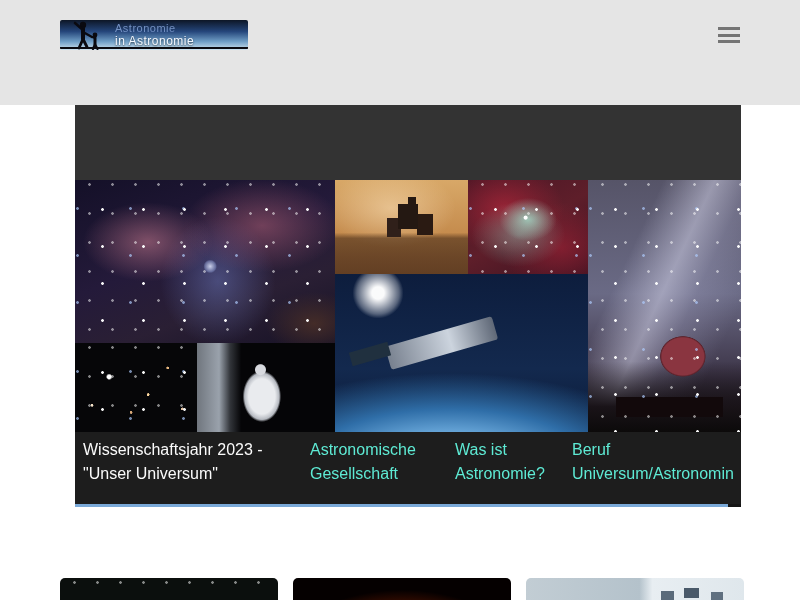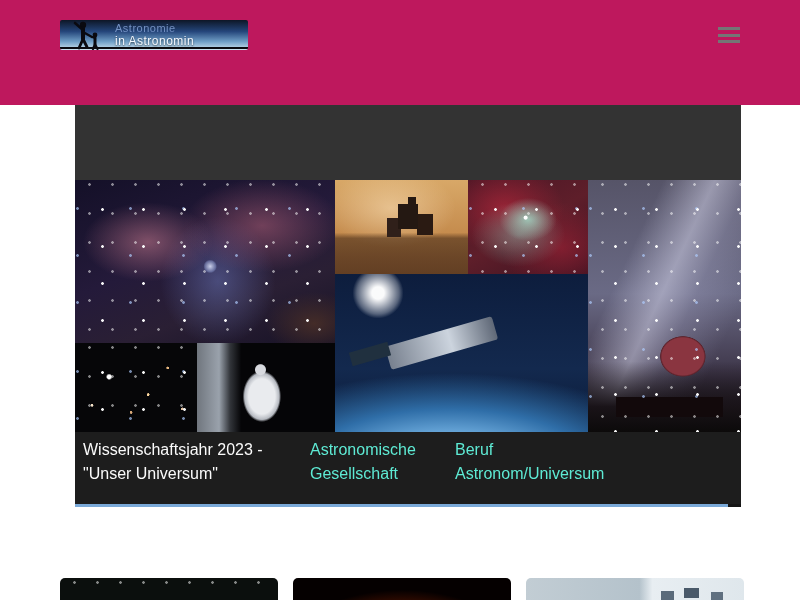--- a/index.html
+++ b/index.html
@@ -3,21 +3,21 @@
 <meta charset="utf-8">
 <style>
   html,body{margin:0;padding:0;}
   body{
     width:800px;height:600px;overflow:hidden;position:relative;
     background:#ffffff;
     font-family:"Liberation Sans", sans-serif;
   }
 
   
-  .header{position:absolute;left:0;top:0;width:800px;height:105px;background:#be185d;}
+  .header{position:absolute;left:0;top:0;width:800px;height:105px;background:#e5e5e5;}
   .logo{
     position:absolute;left:60px;top:20px;width:188px;height:30px;
     border-radius:2px;overflow:hidden;cursor:pointer;
     background:
       radial-gradient(circle 1px at 18px 6px,#fff 60%,transparent 70%),
       radial-gradient(circle 1px at 30px 4px,#fff 60%,transparent 70%),
       radial-gradient(circle 1px at 40px 9px,#eaf2ff 60%,transparent 70%),
       radial-gradient(circle 1px at 10px 12px,#eaf2ff 60%,transparent 70%),
       radial-gradient(circle 1px at 47px 16px,#fff 60%,transparent 70%),
       linear-gradient(180deg,#0d1626 0%,#24457a 38%,#6f9ec6 72%,#cfe3ef 100%);
@@ -184,21 +184,21 @@
         <path d="M21 12 L30 17" stroke-width="2.4" fill="none"></path>
         <path d="M21 19 L17 28 M21 19 L25 27" stroke-width="2.8" fill="none"></path>
         <circle cx="33" cy="15" r="2.4" stroke="none"></circle>
         <path d="M33 17 L33 24" stroke-width="3" fill="none"></path>
         <path d="M33 18 L30.5 17" stroke-width="2" fill="none"></path>
         <path d="M33 24 L31 29 M33 24 L35.5 29" stroke-width="2.2" fill="none"></path>
       </g>
     </svg>
     <div class="logo-text">
       <div class="logo-line1">Astronomie</div>
-      <div class="logo-line2">in Astronomin</div>
+      <div class="logo-line2">in Astronomie</div>
     </div>
     <div class="ground"></div>
   </div>
 
   <button class="hamburger" aria-label="menu">
     <span></span>
     <span></span>
     <span></span>
   </button>
 </div>
@@ -212,21 +212,22 @@
     <div class="tile tile-astronaut"></div>
     <div class="tile tile-mars"></div>
     <div class="tile tile-orion stars"></div>
     <div class="tile tile-hubble"></div>
     <div class="tile tile-milkyway stars"></div>
   </div>
 
   <div class="tabbar">
     <div class="tab tab-1 active">Wissenschaftsjahr 2023 - "Unser Universum"</div>
     <div class="tab tab-2">Astronomische Gesellschaft</div>
-    <div class="tab tab-4">Beruf Astronom/Universum</div>
+    <div class="tab tab-3">Was ist Astronomie?</div>
+    <div class="tab tab-4">Beruf Universum/Astronomin</div>
   </div>
 
   <div class="progress-track">
     <div class="progress-fill" style="width:98%"></div>
   </div>
 </div>
 
 <div class="cards">
   <div class="card card-nebula stars"></div>
   <div class="card card-disk"></div>

